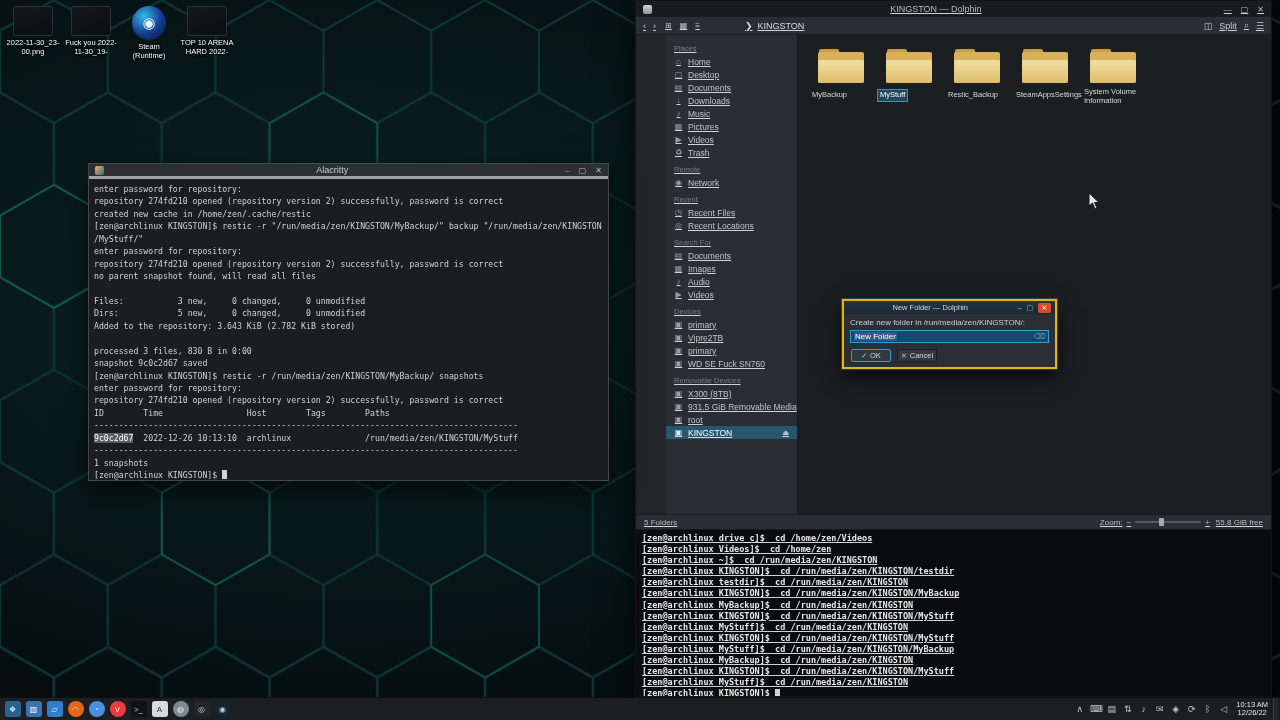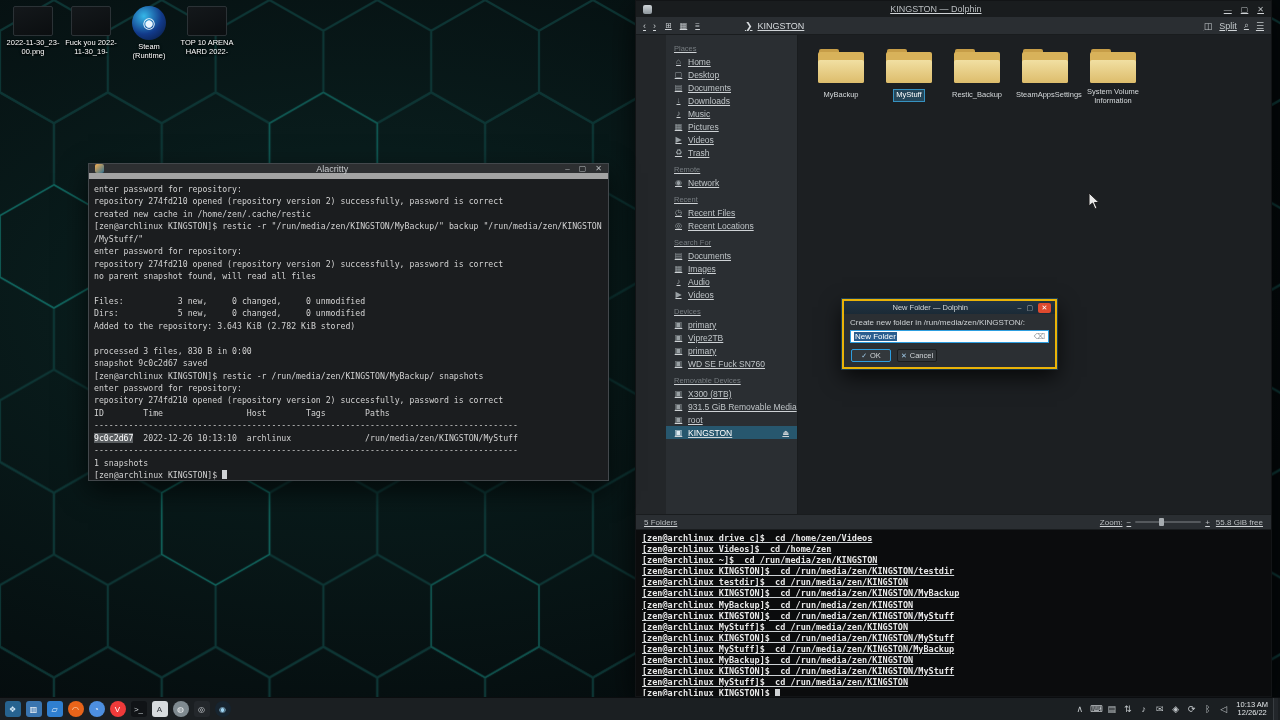--- a/index.html
+++ b/index.html
@@ -15,21 +15,21 @@
           border:1px solid #2b3236;border-radius:2px;}
   .dthumb.steam{width:34px;height:34px;border-radius:50%;border:none;
           background:radial-gradient(circle at 35% 30%,#35b7e8,#123a8a 55%,#0a1e46 90%);
           color:#eaf6ff;font-size:15px;line-height:34px;}
   .dlabel{margin-top:3px;font-size:7.5px;line-height:8.5px;color:#fff;
           text-shadow:0 1px 2px #000,0 0 3px #000;max-height:18px;overflow:hidden;word-wrap:break-word;}
 
   
   #alacritty{position:absolute;left:88px;top:163px;width:521px;height:318px;background:#1b1d1f;
              border:1px solid #43484c;box-shadow:0 10px 26px rgba(0,0,0,.65);z-index:3;}
-  .al-titlebar{height:15px;background:#2d2f31;border-bottom:6px solid #a3a3a3;display:flex;
+  .al-titlebar{height:15px;background:#2d2f31;border-bottom:3px solid #a3a3a3;display:flex;
                align-items:center;padding:0 6px;font-size:9px;color:#c9cccf;}
   .al-appicon{width:9px;height:9px;border-radius:2px;background:linear-gradient(135deg,#f9b153,#2f6f8f);margin-right:4px;}
   .al-title{flex:1;text-align:center;}
   .wc{margin-left:9px;font-size:8px;color:#b7bbbe;cursor:default;}
   .al-body{height:301px;padding:4px 5px;font-family:"DejaVu Sans Mono","Liberation Mono",monospace;
            font-size:8.2px;line-height:12.45px;color:#d2d2d2;white-space:pre;overflow:hidden;}
   .tline{height:12.45px;}
   .hl{background:#5b5f62;color:#fff;}
   .cursor{display:inline-block;width:4.6px;height:9px;background:#cfd2d4;vertical-align:-1px;}
 
@@ -53,21 +53,21 @@
   .dp-sidebar{width:132px;background:#2a2e32;border-right:1px solid #191c1e;overflow:hidden;
               font-size:8.5px;color:#bfc4c7;padding-top:3px;flex:none;}
   .sb-header{color:#777d81;font-size:7.5px;padding:6px 8px 2px;}
   .sb-item{display:flex;align-items:center;gap:5px;height:13px;padding:0 8px;white-space:nowrap;overflow:hidden;}
   .sb-item.sel{background:#27576e;color:#fff;}
   .sb-ico{width:9px;font-size:8px;color:#99a0a4;text-align:center;flex:none;}
   .sb-item.sel .sb-ico{color:#dce9f0;}
   .sb-eject{margin-left:auto;font-size:7px;color:#cdd3d6;}
   .dp-view{flex:1;background:#1c1f22;position:relative;overflow:hidden;}
   .folder-row{display:flex;gap:6px;padding:14px 0 0 12px;}
-  .folder-cell{width:62px;text-align:center;}
+  .folder-cell{width:62px;text-align:left;}
   .f-icon{width:46px;height:34px;margin:0 auto;position:relative;}
   .f-tab{position:absolute;left:1px;top:0;width:20px;height:7px;border-radius:2px 2px 0 0;background:#c79e48;}
   .f-back{position:absolute;left:0;right:0;top:3px;bottom:0;background:#d8b25a;border-radius:2px;}
   .f-front{position:absolute;left:0;right:0;bottom:0;height:23px;border-radius:2px;
            background:linear-gradient(180deg,#f1dfa2,#ddbd6c);}
   .folder-label{display:inline-block;font-size:7.5px;line-height:8.5px;color:#d4d8da;margin-top:4px;
                 padding:1px 2px;max-width:62px;}
   .folder-cell.sel .folder-label{background:rgba(61,174,233,.28);outline:1px solid rgba(61,174,233,.8);color:#fff;}
   .dp-statusbar{height:15px;background:#2a2e32;border-top:1px solid #191c1e;display:flex;align-items:center;
                 font-size:8px;color:#b9bdc0;padding:0 8px;gap:6px;flex:none;}
@@ -83,21 +83,21 @@
   .dlg{position:absolute;left:206px;top:298px;width:215px;height:70px;background:#2b2f33;z-index:6;
        border:2px solid #eab308;box-shadow:0 0 0 1px rgba(45,158,224,.3),0 8px 20px rgba(0,0,0,.75);
        display:flex;flex-direction:column;}
   .dlg-titlebar{height:13px;background:linear-gradient(#223443,#1b2a36);display:flex;align-items:center;
                 padding:0 4px;font-size:7.5px;color:#d2d7da;flex:none;}
   .dlg-title{flex:1;text-align:center;}
   .dlg-wc{margin-left:5px;font-size:7px;color:#aeb3b6;}
   .dlg-close{width:13px;height:10px;margin-left:5px;background:#df4a2e;color:#fff;font-size:7px;
              display:flex;align-items:center;justify-content:center;border-radius:2px;}
   .dlg-body{flex:1;padding:4px 6px 0;font-size:8px;color:#ced2d5;}
-  .dlg-input{margin-top:3px;height:13px;background:#ffffff;border:1px solid #2d9ee0;display:flex;
+  .dlg-input{margin-top:3px;height:13px;background:#0c4a6e;border:1px solid #2d9ee0;display:flex;
              align-items:center;padding:0 3px;font-size:8px;color:#fff;}
   .dlg-input .val{background:#2a5d8f;padding:0 1px;}
   .dlg-input .clear{margin-left:auto;color:#8f9599;font-size:8px;}
   .dlg-buttons{display:flex;gap:6px;padding:3px 7px 5px;}
   .dlg-btn{min-width:40px;height:13px;background:#33383c;border:1px solid #1a1d1f;color:#d2d6d9;
            font-size:7.5px;display:flex;align-items:center;justify-content:center;gap:3px;border-radius:2px;}
   .dlg-btn.primary{border-color:#2d9ee0;}
   .dlg-btn .bico{font-size:7px;color:#9fc9e8;}
 
   

